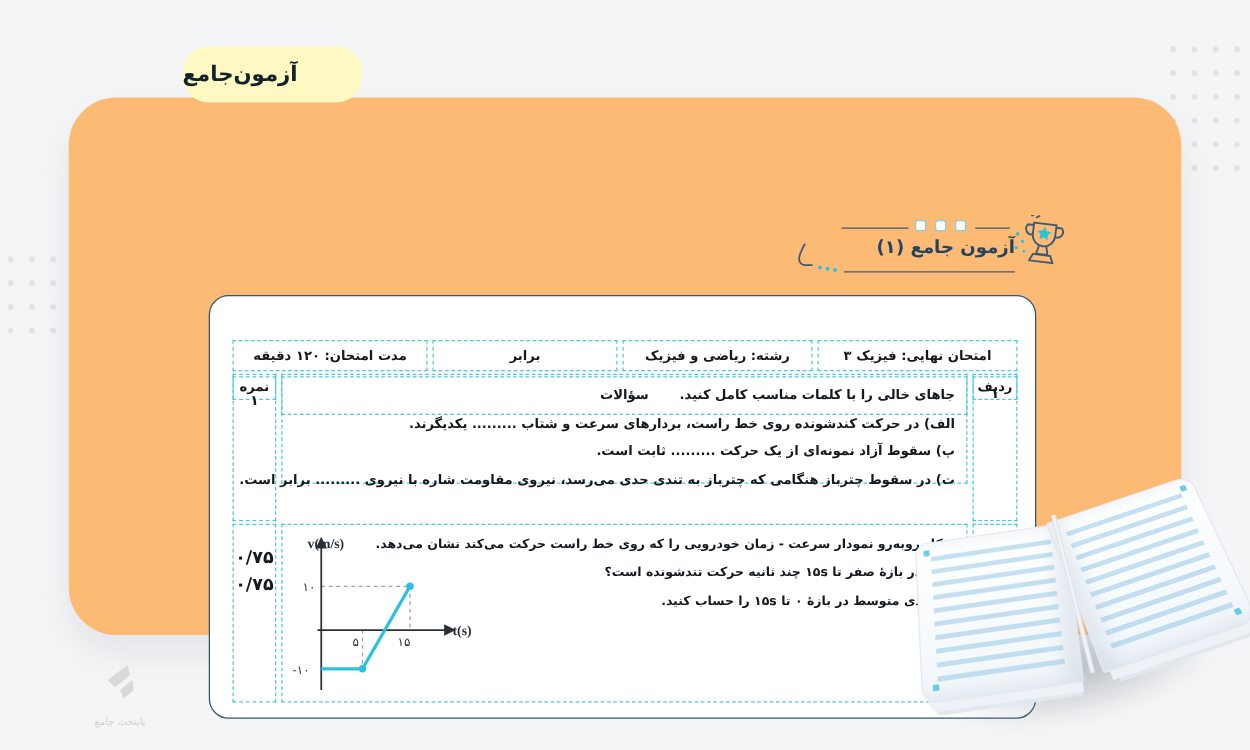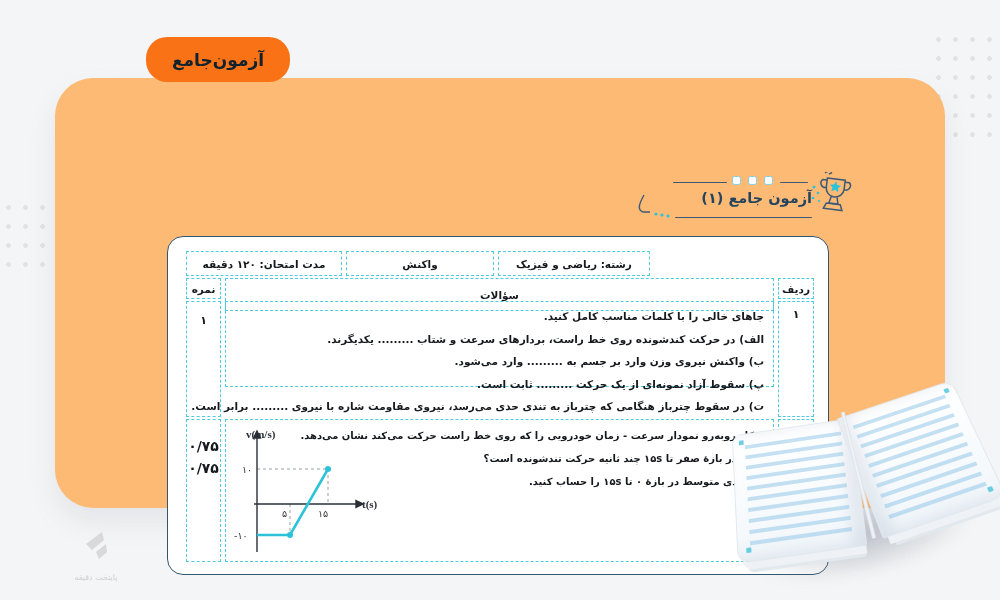--- a/index.html
+++ b/index.html
@@ -9,22 +9,22 @@
   .dots{position:absolute;background-image:radial-gradient(circle,#e2e2e5 2px,transparent 2.6px);
         background-size:17px 19px;}
   .dots-tr{left:930px;top:30px;width:68px;height:112px;}
   .dots-l{left:0;top:198px;width:48px;height:72px;}
 
   
   .card{position:absolute;left:55px;top:78px;width:890px;height:430px;background:#fdba74;
         border-radius:38px;box-shadow:0 14px 26px rgba(140,150,165,.16);}
 
   
-  .badge{position:absolute;left:146px;top:37px;width:144px;height:45px;background:#f97316;
-         border-radius:21px;display:flex;align-items:center;justify-content:center;z-index:6;}
+  .badge{position:absolute;left:146px;top:37px;width:144px;height:45px;background:#fef9c3;
+         border-radius:21px;display:flex;align-items:center;justify-content:flex-start;z-index:6;}
   .badge span{font-size:17px;font-weight:bold;color:#10222e;direction:rtl;}
 
   
   .hdr{position:absolute;left:575px;top:92px;width:240px;height:62px;}
   .hline{position:absolute;height:1.4px;background:#3c5a77;border-radius:1px;}
   .hline-l{left:43px;top:12px;width:54px;}
   .hline-r{left:150px;top:12px;width:28px;}
   .sq{position:absolute;top:6px;width:9px;height:9px;border:1.5px solid #86cfe0;border-radius:2.5px;
       background:#fff;box-sizing:border-box;}
   .sq1{left:102px;} .sq2{left:118px;} .sq3{left:134px;}
@@ -32,21 +32,21 @@
              font-size:14.5px;font-weight:bold;color:#25455f;}
   .hdr-underline{left:45px;top:47px;width:137px;}
   .flourish{position:absolute;left:0px;top:24px;}
   .trophy{position:absolute;left:180px;top:2px;}
 
   
   .frame{position:absolute;left:112px;top:158px;width:662px;height:339px;background:#fff;
          border:1.5px solid #33566f;border-radius:16px;box-sizing:border-box;}
   .cell{position:absolute;border:1px dashed #4ecadf;box-sizing:border-box;color:#15181c;
         font-weight:bold;}
-  .cc{display:flex;align-items:center;justify-content:center;font-size:10.5px;direction:rtl;}
+  .cc{display:flex;align-items:center;justify-content:center;font-size:10.5px;direction:rtl;margin-top:21px;}
   
   .i1{left:486px;top:14px;width:160px;height:25px;}
   .i2{left:330px;top:14px;width:152px;height:25px;}
   .i3{left:178px;top:14px;width:148px;height:25px;}
   .i4{left:18px; top:14px;width:156px;height:25px;}
   
   .h-radif{left:610px;top:41px;width:36px;height:21px;}
   .h-soal {left:57px; top:41px;width:549px;height:33px;}
   .h-nomre{left:18px; top:41px;width:35px;height:21px;}
   
@@ -131,34 +131,34 @@
           <circle cx="4" cy="15" r="1.5"></circle>
             <circle cx="8" cy="21" r="1.3"></circle>
           <circle cx="3" cy="26" r="1.3"></circle>
             <circle cx="9" cy="29" r="1.1"></circle>
         </g>
       </svg>
     </div>
 
     <div class="frame">
 
+      <div class="cell cc i1">امتحان نهایی: فیزیک ۳</div>
       <div class="cell cc i2">رشته: ریاضی و فیزیک</div>
-      <div class="cell cc i3">واکنش</div>
+      <div class="cell cc i3">برابر</div>
       <div class="cell cc i4">مدت امتحان: ۱۲۰ دقیقه</div>
 
       <div class="cell cc h-radif">ردیف</div>
       <div class="cell cc h-soal">سؤالات</div>
       <div class="cell cc h-nomre">نمره</div>
 
       <div class="cell numcell q1-num">۱</div>
       <div class="cell q1-body">
         <div class="qtext">
           <div class="qline">جاهای خالی را با کلمات مناسب کامل کنید.</div>
           <div class="qline">الف) در حرکت کندشونده روی خط راست، بردارهای سرعت و شتاب ......... یکدیگرند.</div>
-          <div class="qline">ب) واکنش نیروی وزن وارد بر جسم به ......... وارد می‌شود.</div>
           <div class="qline">پ) سقوط آزاد نمونه‌ای از یک حرکت ......... ثابت است.</div>
           <div class="qline">ت) در سقوط چترباز هنگامی که چترباز به تندی حدی می‌رسد، نیروی مقاومت شاره با نیروی ......... برابر است.</div>
         </div>
       </div>
       <div class="cell scorelines q1-score" style="padding-top:8px;font-size:11px;">
         <div>۱</div>
       </div>
 
       <div class="cell numcell q2-num">۲</div>
       <div class="cell q2-body">
@@ -224,16 +224,16 @@
     </div>
   </div>
 
   <div class="watermark">
     <svg width="40" height="38" viewBox="0 0 40 38">
       <g fill="#d9d9dc">
         <path d="M10 16 L26 4 L28 12 L16 22 Z"></path>
         <path d="M20 24 L30 16 L31 24 L23 31 Z"></path>
       </g>
     </svg>
-    <div class="wm-text">پایتخت دقیقه</div>
+    <div class="wm-text">پایتخت جامع</div>
   </div>
 
 </div>
 
 </body></html>

